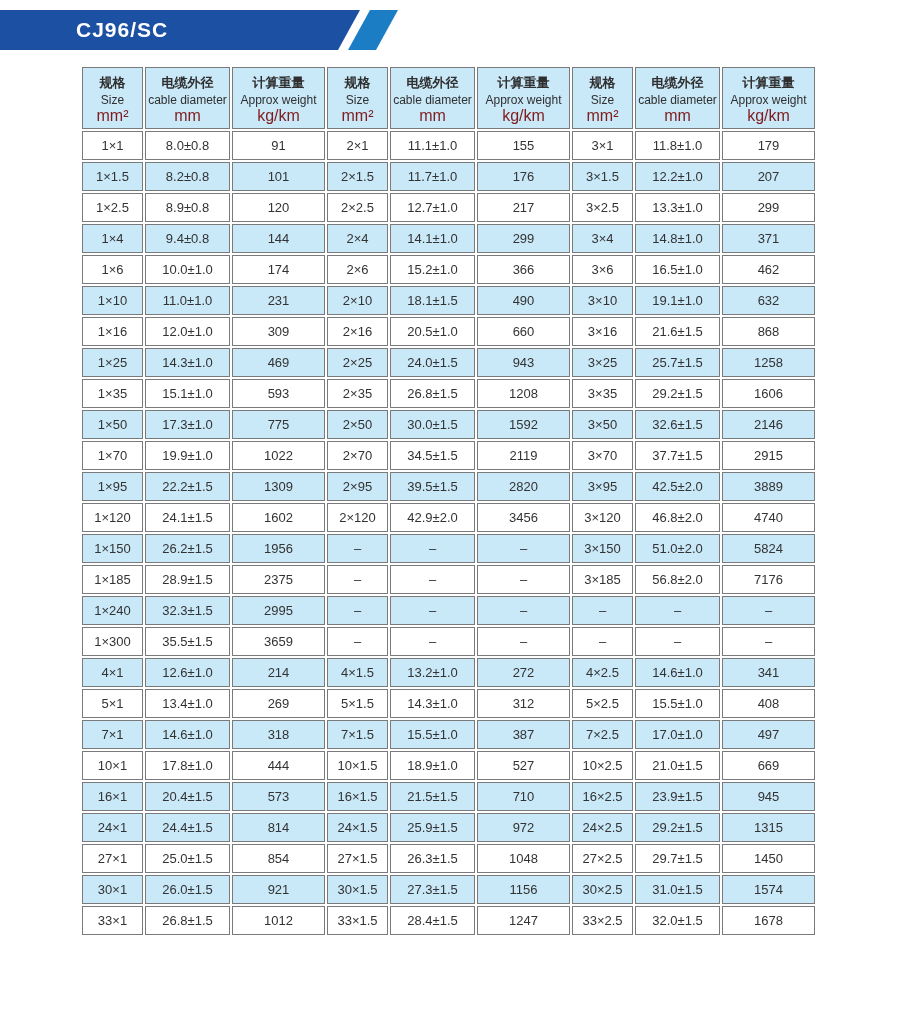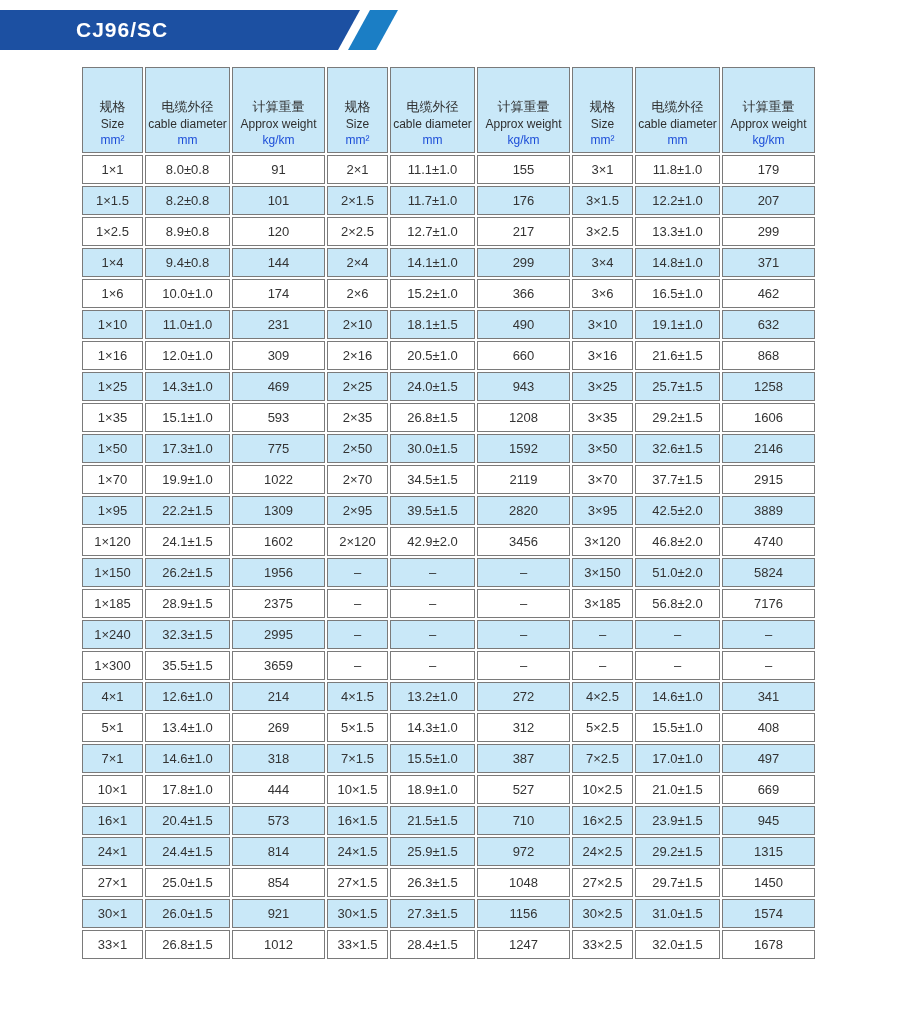--- a/index.html
+++ b/index.html
@@ -34,23 +34,23 @@
   }
   col.c-size { width:61px; }
   col.c-dia  { width:85px; }
   col.c-wt   { width:93px; }
   th, td {
     border:1px solid #7a7a7a;
     text-align:center; vertical-align:middle;
     color:#333333; overflow:hidden; white-space:nowrap;
   }
   thead th { background:#c9e8f8; padding:5px 0 4px; font-weight:normal; }
-  .hdr-zh   { font-size:13px; font-weight:normal; line-height:19px; color:#2f2f2f;margin-top:24px; }
+  .hdr-zh   { font-size:13px; font-weight:bold; line-height:19px; color:#2f2f2f; }
   .hdr-en   { font-size:12px; line-height:16px; color:#2f2f2f; }
-  .hdr-unit { font-size:12px; line-height:16px; color:#1d4ed8; }
+  .hdr-unit { font-size:16px; line-height:16px; color:#7f1d1d; }
   tbody td { height:25px; font-size:13px; background:#ffffff; }
   tbody tr.alt td { background:#c9e8f8; }
 </style>
 </head>
 <body>
 
 <div class="banner">
   <div class="banner-dark"></div>
   <div class="banner-light"></div>
   <div class="banner-title">CJ96/SC</div>

